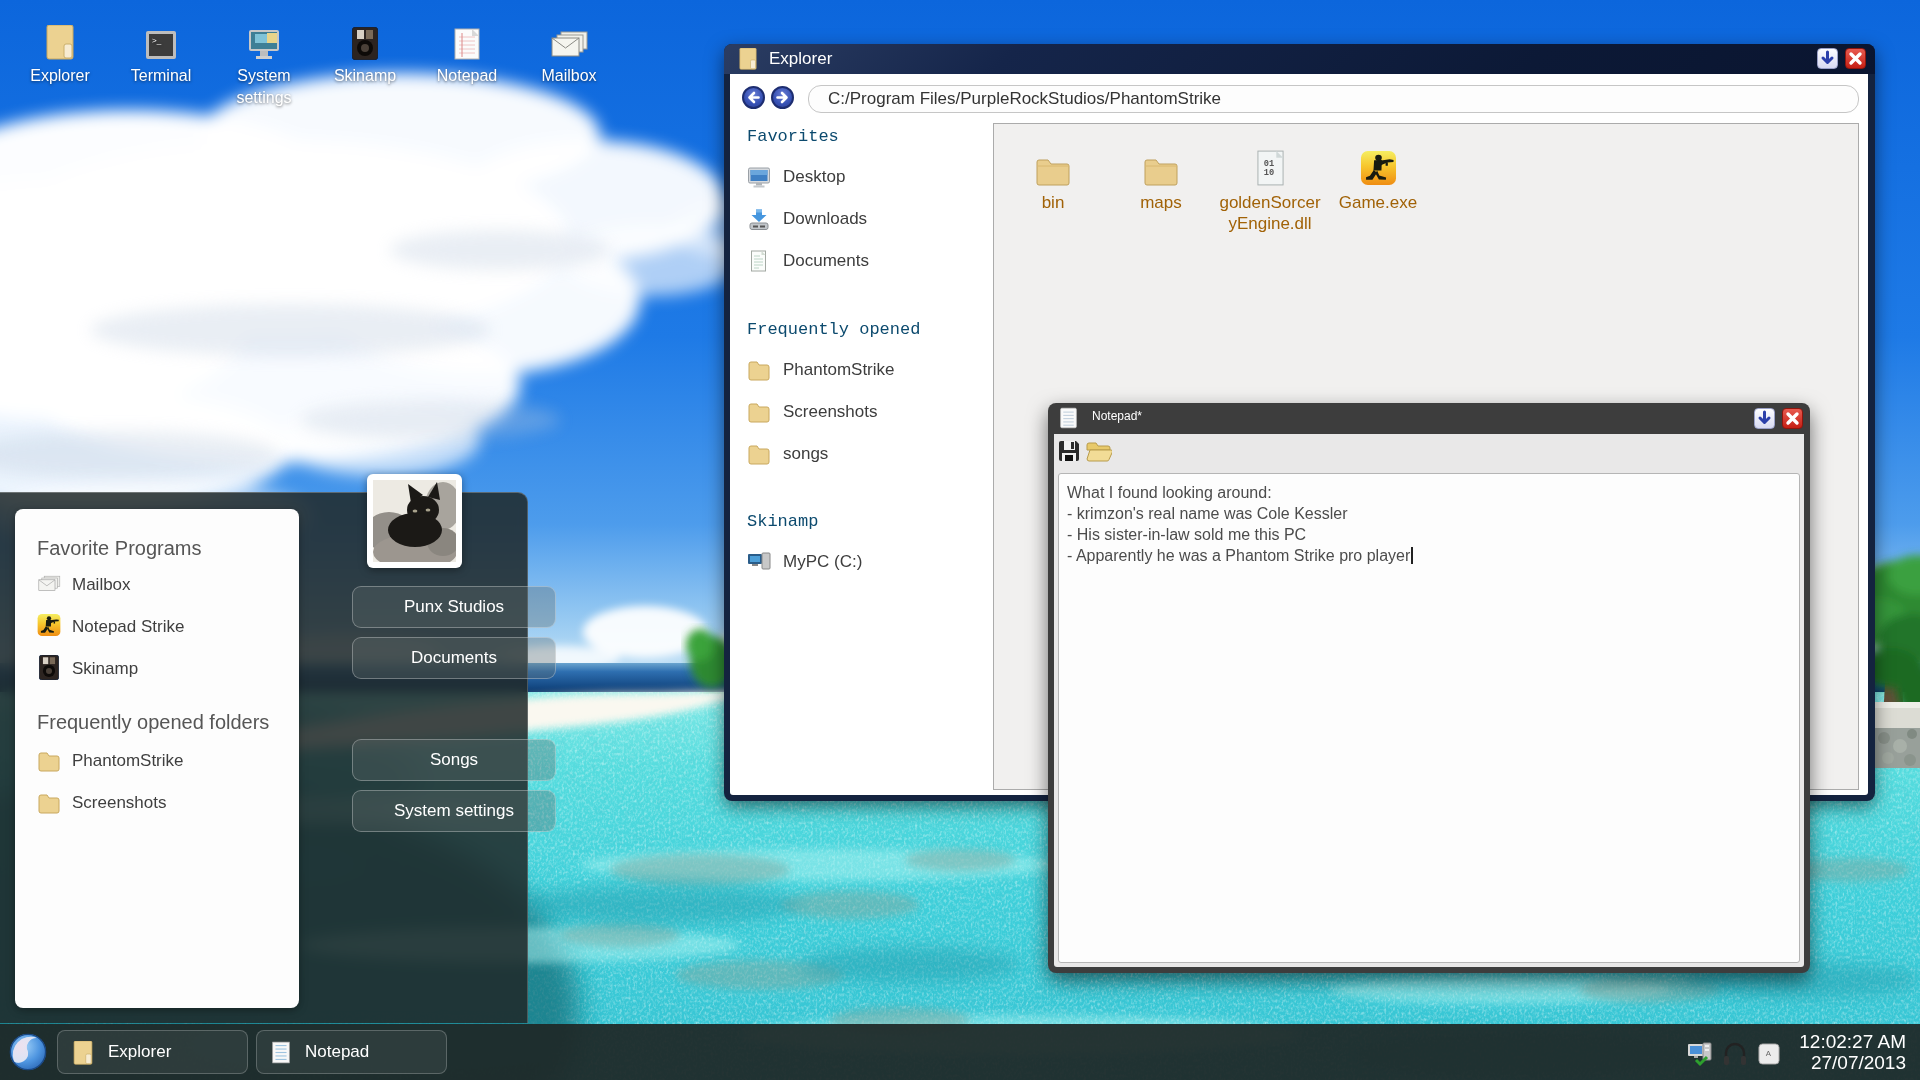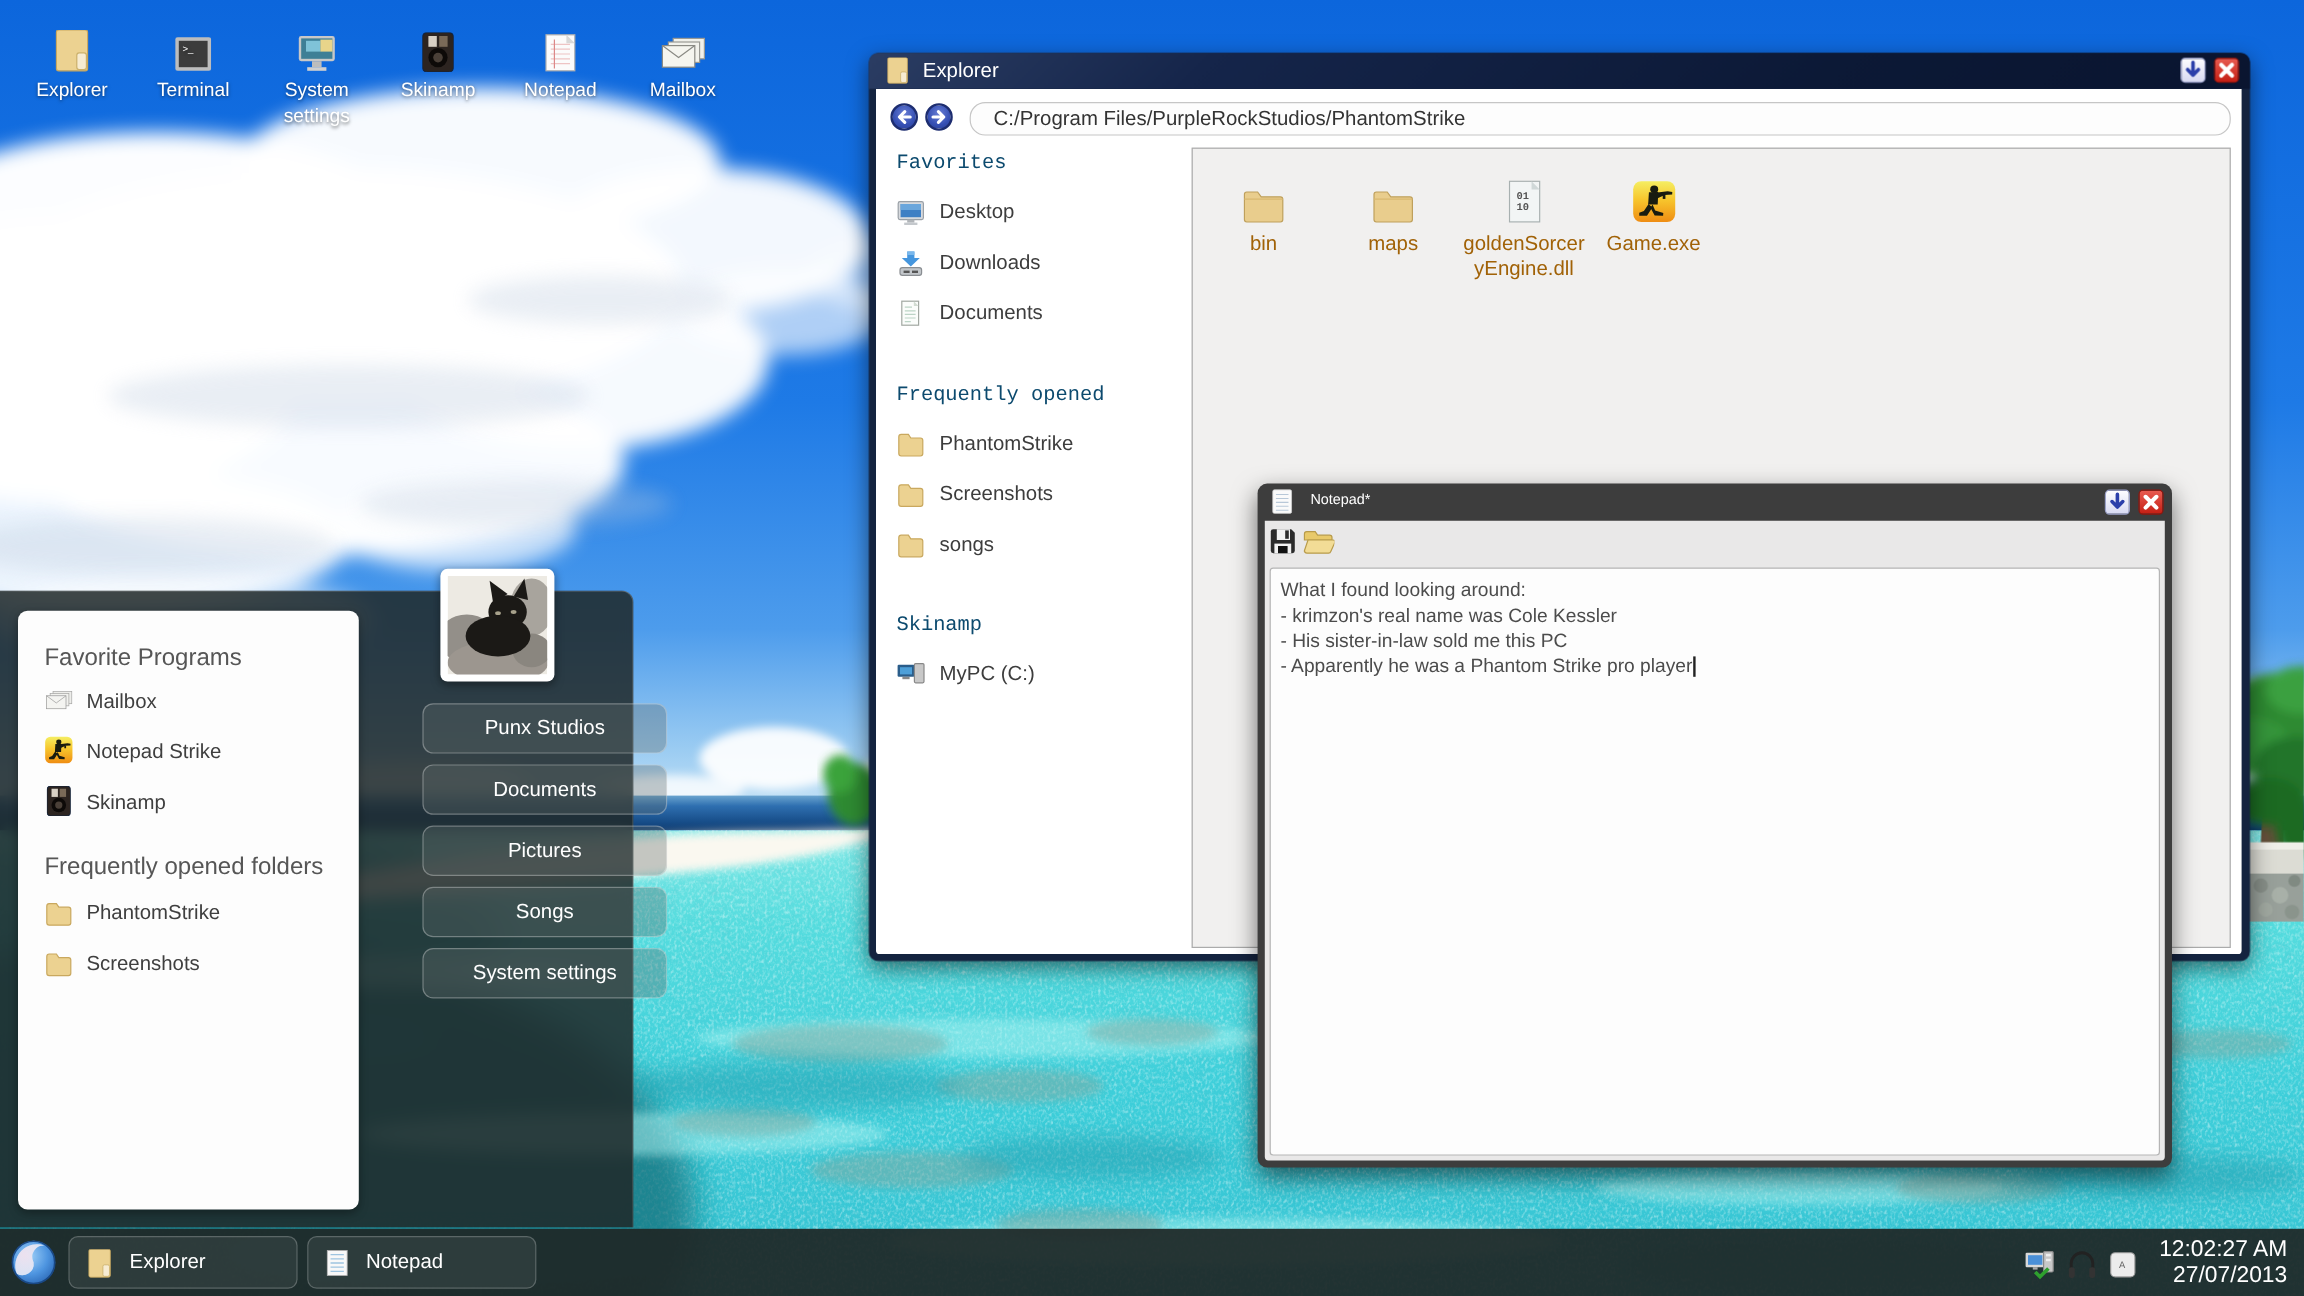--- a/index.html
+++ b/index.html
@@ -491,21 +491,20 @@
         </g>
         <g fill="#a8a28c">
             <ellipse cx="42" cy="31" rx="2.4" ry="1.6"></ellipse>
             <ellipse cx="55" cy="30" rx="2.4" ry="1.6"></ellipse>
           </g>
       </svg>
     </div>
 
     <div class="sm-btn" style="top:93px">Punx Studios</div>
     <div class="sm-btn" style="top:144px">Documents</div>
-    <div class="sm-btn" style="top:195px">Pictures</div>
     <div class="sm-btn" style="top:246px">Songs</div>
     <div class="sm-btn" style="top:297px">System settings</div>
   </div>
 
   <div id="taskbar">
     <svg style="position:absolute;left:9px;top:9px" width="38" height="38" viewBox="0 0 38 38">
       <defs>
         <radialGradient id="orbw" cx="0.3" cy="0.35" r="0.8">
             <stop offset="0" stop-color="#f5d8e8"></stop>
             <stop offset="1" stop-color="#cfe2f8"></stop>

